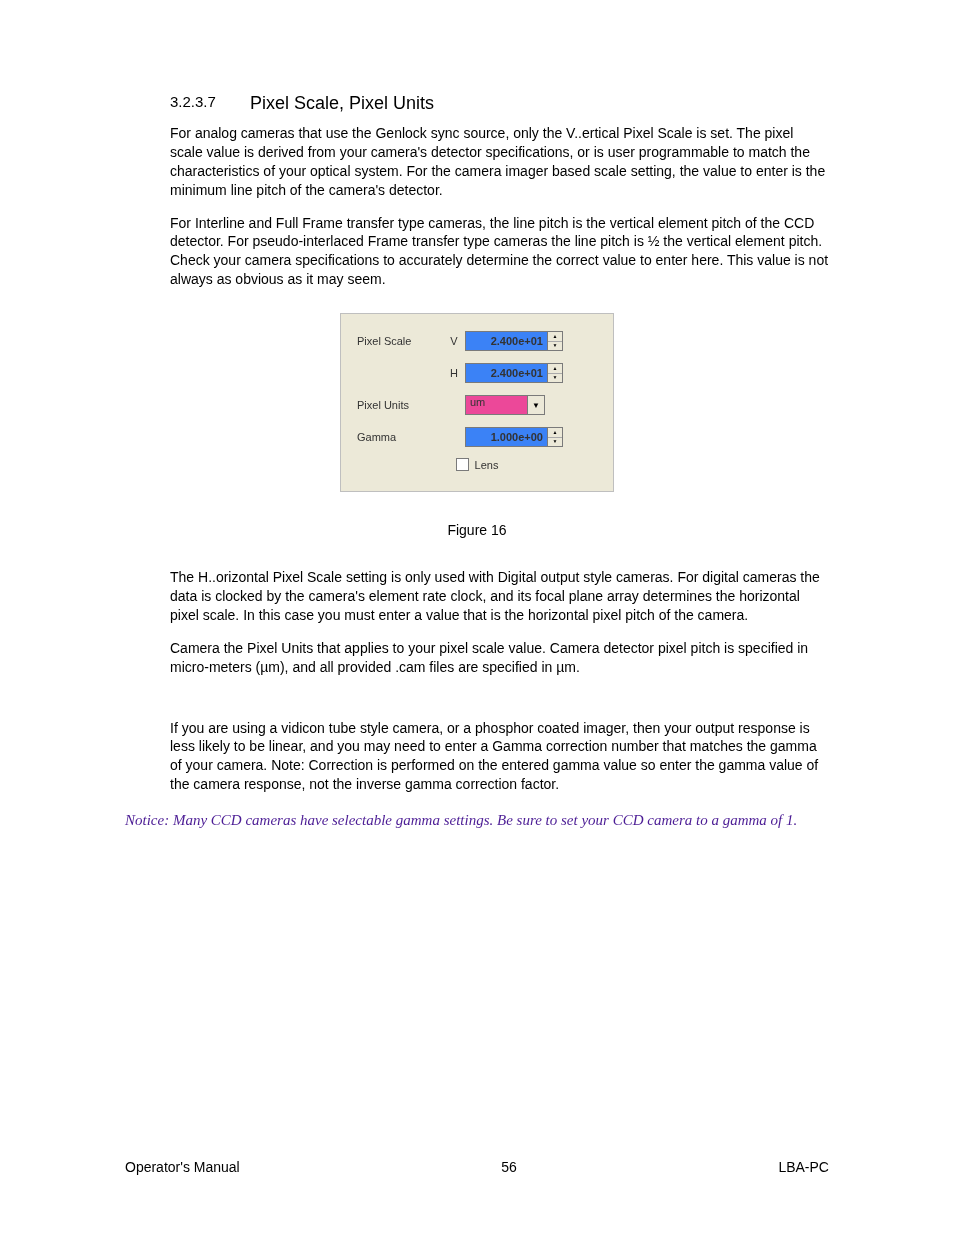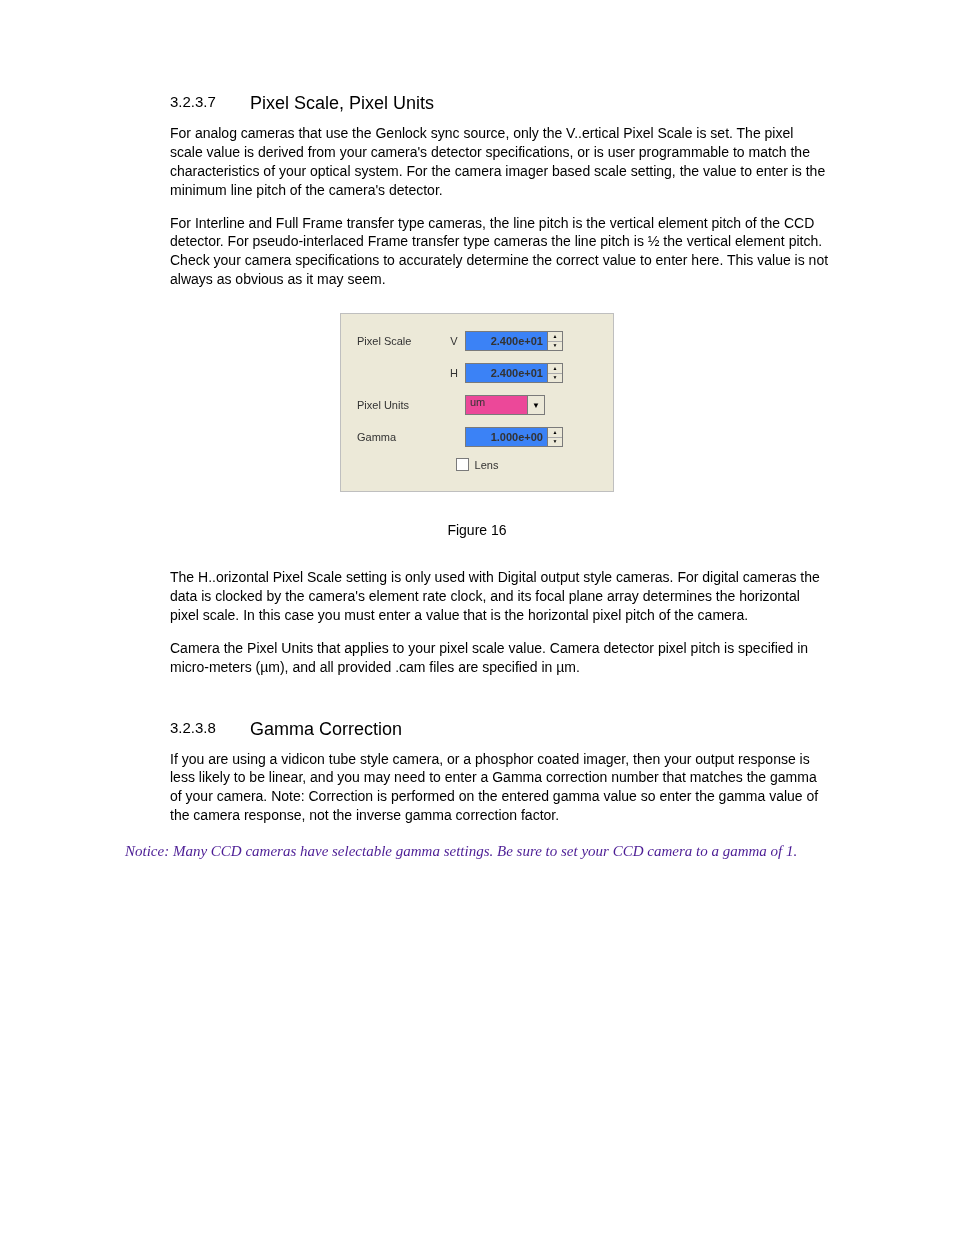--- a/index.html
+++ b/index.html
@@ -233,26 +233,27 @@
   </div>
 
   <div class="body-text" style="margin-top:30px;">
     <span>The </span><span class="bold">H</span><span>..orizontal </span><span class="bold">Pixel Scale</span><span> setting is only used with </span><span class="bold">Digital</span><span> output style cameras.  For digital cameras the data is clocked by the camera's element rate clock, and its focal plane array determines the horizontal pixel scale.  In this case you must enter a value that is the horizontal pixel pitch of the camera.</span>
   </div>
 
   <div class="body-text gap-after">
     <span>Camera the </span><span class="bold">Pixel Units</span><span> that applies to your pixel scale value.  Camera detector pixel pitch is specified in micro-meters (µm), and all provided </span><span class="bold">.cam</span><span> files are specified in </span><span class="bold">µm</span><span>.</span>
   </div>
 
-  <div class="section-row">
-    <div class="section-num">3.2.3.8</div>
-    <div class="section-title">Gamma Correction</div>
-  </div>
 
 
   <div class="body-text">
     <span>If you are using a vidicon tube style camera, or a phosphor coated imager, then your output response is less likely to be linear, and you may need to enter a </span><span class="bold">Gamma</span><span> correction number that matches the gamma of your camera.  Note: Correction is performed on the entered gamma value so enter the gamma value of the camera response, not the inverse gamma correction factor.</span>
   </div>
 
   <div class="notice">Notice:  Many CCD cameras have selectable gamma settings.  Be sure to set your CCD camera to a gamma of 1.</div>
 
+  <div class="footer">
+    <div>Operator's Manual</div>
+    <div>56</div>
+    <div>LBA-PC</div>
+  </div>
 
 </div>
 
 </body></html>

